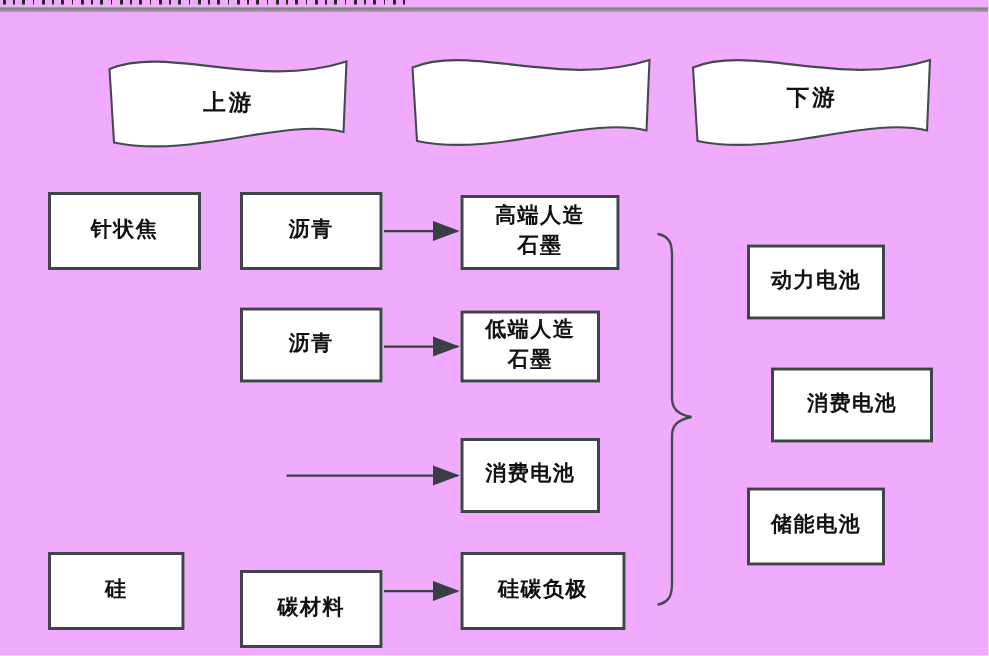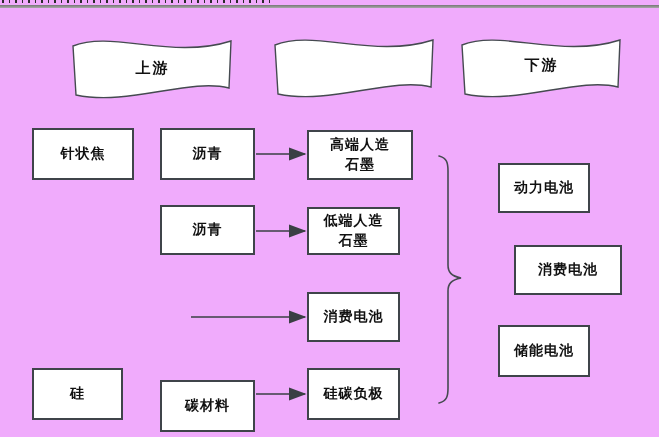--- a/index.html
+++ b/index.html
@@ -96,21 +96,21 @@
 
   <div class="node" style="left:307px;top:130px;width:106px;height:50px">
     <span>高端人造石墨</span>
   </div>
   <div class="node" style="left:307px;top:207px;width:93px;height:48px">
     <span>低端人造石墨</span>
   </div>
   <div class="node" style="left:307px;top:292px;width:93px;height:50px">
     <span>消费电池</span>
   </div>
-  <div class="node" style="left:307px;top:368px;width:93px;height:52px">
+  <div class="node" style="left:307px;top:368px;width:110px;height:52px">
     <span>硅碳负极</span>
   </div>
 
   <div class="node" style="left:498px;top:163px;width:92px;height:50px">
     <span>动力电池</span>
   </div>
   <div class="node" style="left:514px;top:245px;width:108px;height:50px">
     <span>消费电池</span>
   </div>
   <div class="node" style="left:498px;top:325px;width:92px;height:52px">

